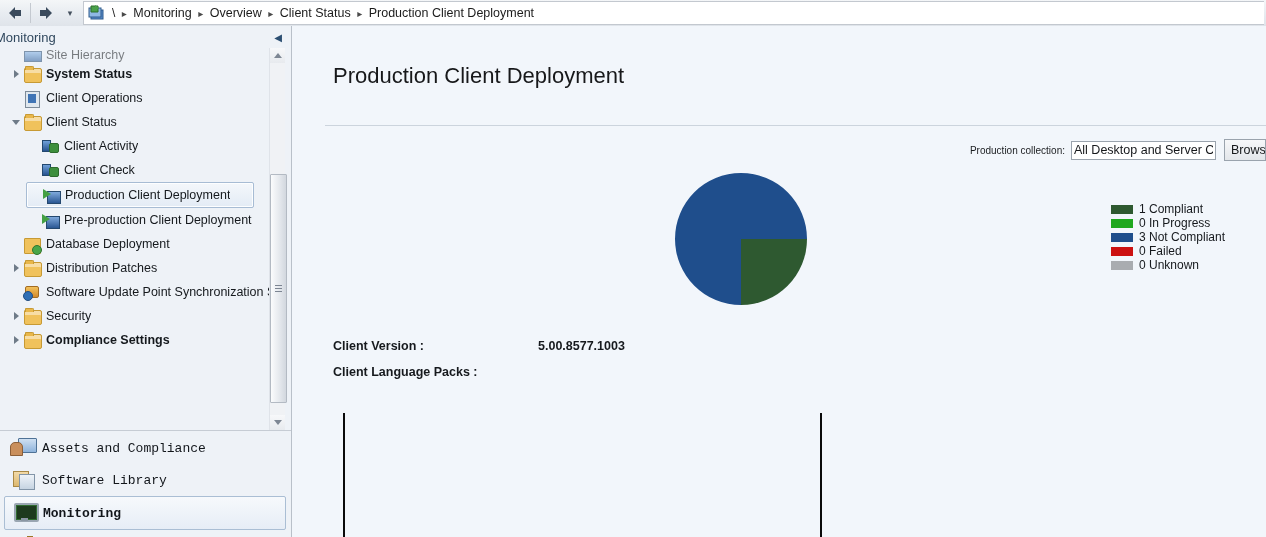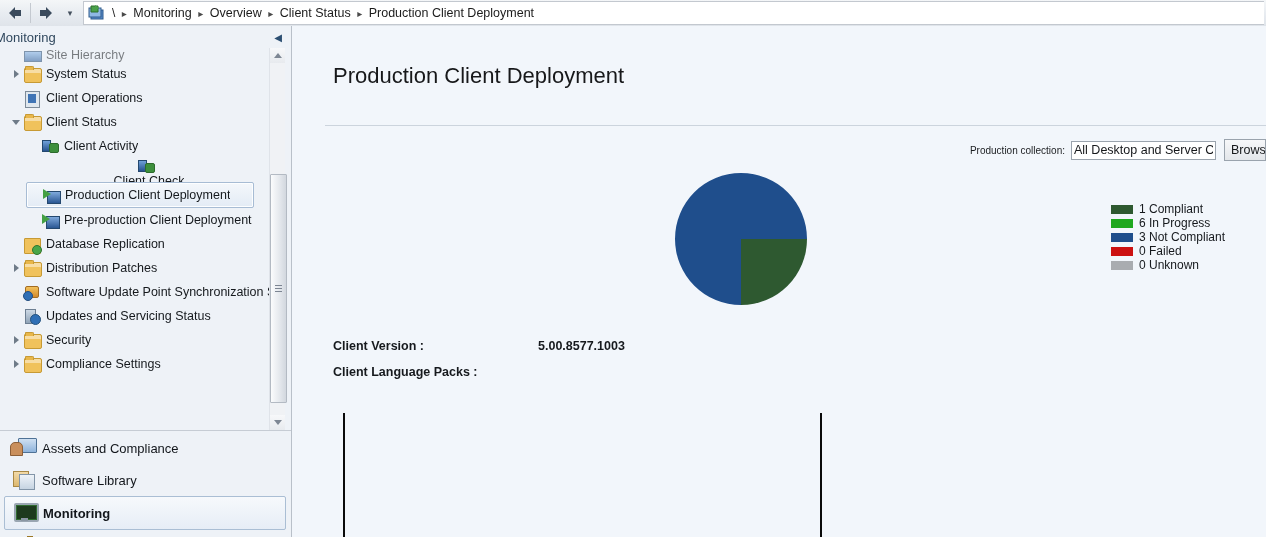--- a/index.html
+++ b/index.html
@@ -191,21 +191,21 @@
     position:absolute;left:4px;top:50%;margin-top:-4px;width:7px;height:8px;
     background:repeating-linear-gradient(to bottom,#7c8592 0 1px,transparent 1px 3px);
   }
 
   
   .wsnav{
     position:absolute;left:0;top:406px;width:290px;height:131px;background:#eef2f7;
   }
   .wsitem{
     height:32px;display:flex;align-items:center;white-space:nowrap;
-    font-size:13px;color:#12161b;cursor:default;margin:0 4px;padding-left:6px;
+    font-size:13px;color:#12161b;cursor:default;margin:0 4px;padding-left:6px;font-family:Liberation Mono, monospace;
   }
   .wsitem.active{
     background:linear-gradient(to bottom,#f6f9fc,#e6edf6);
     border:1px solid #aabed4;border-radius:2px;font-weight:bold;
   }
   .wsicon{width:28px;height:24px;flex:0 0 auto;position:relative;margin-right:4px;}
   .ic-assets:before{
     content:"";position:absolute;left:8px;top:2px;width:17px;height:13px;
     background:linear-gradient(to bottom,#cfe0f2,#8fb4dc);border:1px solid #4f7296;border-radius:1px;
   }
@@ -344,113 +344,106 @@
 
     <div class="tree-wrap">
       <div class="tree" id="tree-root">
           <div class="tnode clipped" style="margin-left: 8px;">
             <span class="exp"></span>
             <span class="ticon">
               <span class="ic-site"></span>
             </span>
             <span class="tlabel">Site Hierarchy</span>
           </div>
+          <div class="tnode" style="margin-left: 8px; font-weight: bold;">
+            <span class="exp closed">
+              <i></i>
+            </span>
+            <span class="ticon">
+              <span class="ic-folder"></span>
+            </span>
+            <span class="tlabel">System Status</span>
+          </div>
+          <div class="tnode" style="margin-left: 8px;">
+            <span class="exp"></span>
+            <span class="ticon">
+              <span class="ic-clip"></span>
+            </span>
+            <span class="tlabel">Client Operations</span>
+          </div>
+          <div class="tnode" style="margin-left: 8px;">
+            <span class="exp open">
+              <i></i>
+            </span>
+            <span class="ticon">
+              <span class="ic-folder"></span>
+            </span>
+            <span class="tlabel">Client Status</span>
+          </div>
+          <div class="tnode" style="margin-left: 26px;">
+            <span class="exp"></span>
+            <span class="ticon">
+              <span class="ic-client"></span>
+            </span>
+            <span class="tlabel">Client Activity</span>
+          </div>
+          <div class="tnode" style="margin-left: 26px;">
+            <span class="exp"></span>
+            <span class="ticon">
+              <span class="ic-client"></span>
+            </span>
+            <span class="tlabel">Client Check</span>
+          </div>
+          <div class="tnode selected" style="margin-left: 26px; margin-right: 18px;">
+            <span class="exp"></span>
+            <span class="ticon">
+              <span class="ic-prodclient"></span>
+            </span>
+            <span class="tlabel">Production Client Deployment</span>
+          </div>
+          <div class="tnode" style="margin-left: 26px;">
+            <span class="exp"></span>
+            <span class="ticon">
+              <span class="ic-prodclient"></span>
+            </span>
+            <span class="tlabel">Pre-production Client Deployment</span>
+          </div>
+          <div class="tnode" style="margin-left: 8px;">
+            <span class="exp"></span>
+            <span class="ticon">
+              <span class="ic-db"></span>
+            </span>
+            <span class="tlabel">Database Deployment</span>
+          </div>
           <div class="tnode" style="margin-left: 8px;">
             <span class="exp closed">
               <i></i>
             </span>
             <span class="ticon">
               <span class="ic-folder"></span>
             </span>
-            <span class="tlabel">System Status</span>
+            <span class="tlabel">Distribution Patches</span>
           </div>
           <div class="tnode" style="margin-left: 8px;">
             <span class="exp"></span>
             <span class="ticon">
-              <span class="ic-clip"></span>
-            </span>
-            <span class="tlabel">Client Operations</span>
-          </div>
-          <div class="tnode" style="margin-left: 8px;">
-            <span class="exp open">
-              <i></i>
-            </span>
-            <span class="ticon">
-              <span class="ic-folder"></span>
-            </span>
-            <span class="tlabel">Client Status</span>
-          </div>
-          <div class="tnode" style="margin-left: 26px;">
-            <span class="exp"></span>
-            <span class="ticon">
-              <span class="ic-client"></span>
-            </span>
-            <span class="tlabel">Client Activity</span>
-          </div>
-          <div class="tnode" style="margin-left: 26px; flex-direction: column;">
-            <span class="exp"></span>
-            <span class="ticon">
-              <span class="ic-client"></span>
-            </span>
-            <span class="tlabel">Client Check</span>
-          </div>
-          <div class="tnode selected" style="margin-left: 26px; margin-right: 18px;">
-            <span class="exp"></span>
-            <span class="ticon">
-              <span class="ic-prodclient"></span>
-            </span>
-            <span class="tlabel">Production Client Deployment</span>
-          </div>
-          <div class="tnode" style="margin-left: 26px;">
-            <span class="exp"></span>
-            <span class="ticon">
-              <span class="ic-prodclient"></span>
-            </span>
-            <span class="tlabel">Pre-production Client Deployment</span>
-          </div>
-          <div class="tnode" style="margin-left: 8px;">
-            <span class="exp"></span>
-            <span class="ticon">
-              <span class="ic-db"></span>
-            </span>
-            <span class="tlabel">Database Replication</span>
+              <span class="ic-sup"></span>
+            </span>
+            <span class="tlabel">Software Update Point Synchronization Sta</span>
           </div>
           <div class="tnode" style="margin-left: 8px;">
             <span class="exp closed">
               <i></i>
             </span>
             <span class="ticon">
               <span class="ic-folder"></span>
             </span>
-            <span class="tlabel">Distribution Patches</span>
-          </div>
-          <div class="tnode" style="margin-left: 8px;">
-            <span class="exp"></span>
-            <span class="ticon">
-              <span class="ic-sup"></span>
-            </span>
-            <span class="tlabel">Software Update Point Synchronization Sta</span>
-          </div>
-          <div class="tnode" style="margin-left: 8px;">
-            <span class="exp"></span>
-            <span class="ticon">
-              <span class="ic-upd"></span>
-            </span>
-            <span class="tlabel">Updates and Servicing Status</span>
-          </div>
-          <div class="tnode" style="margin-left: 8px;">
-            <span class="exp closed">
-              <i></i>
-            </span>
-            <span class="ticon">
-              <span class="ic-folder"></span>
-            </span>
             <span class="tlabel">Security</span>
           </div>
-          <div class="tnode" style="margin-left: 8px;">
+          <div class="tnode" style="margin-left: 8px; font-weight: bold;">
             <span class="exp closed">
               <i></i>
             </span>
             <span class="ticon">
               <span class="ic-folder"></span>
             </span>
             <span class="tlabel">Compliance Settings</span>
           </div>
         </div>
     </div>
@@ -506,21 +499,21 @@
         </svg>
     </div>
 
     <div class="legend" id="legend-root">
         <div class="leg-row">
           <span class="leg-sw" style="background: rgb(46, 89, 48);"></span>
           <span class="leg-txt">1 Compliant</span>
         </div>
         <div class="leg-row">
           <span class="leg-sw" style="background: rgb(31, 168, 31);"></span>
-          <span class="leg-txt">6 In Progress</span>
+          <span class="leg-txt">0 In Progress</span>
         </div>
         <div class="leg-row">
           <span class="leg-sw" style="background: rgb(31, 78, 140);"></span>
           <span class="leg-txt">3 Not Compliant</span>
         </div>
         <div class="leg-row">
           <span class="leg-sw" style="background: rgb(204, 17, 17);"></span>
           <span class="leg-txt">0 Failed</span>
         </div>
         <div class="leg-row">

